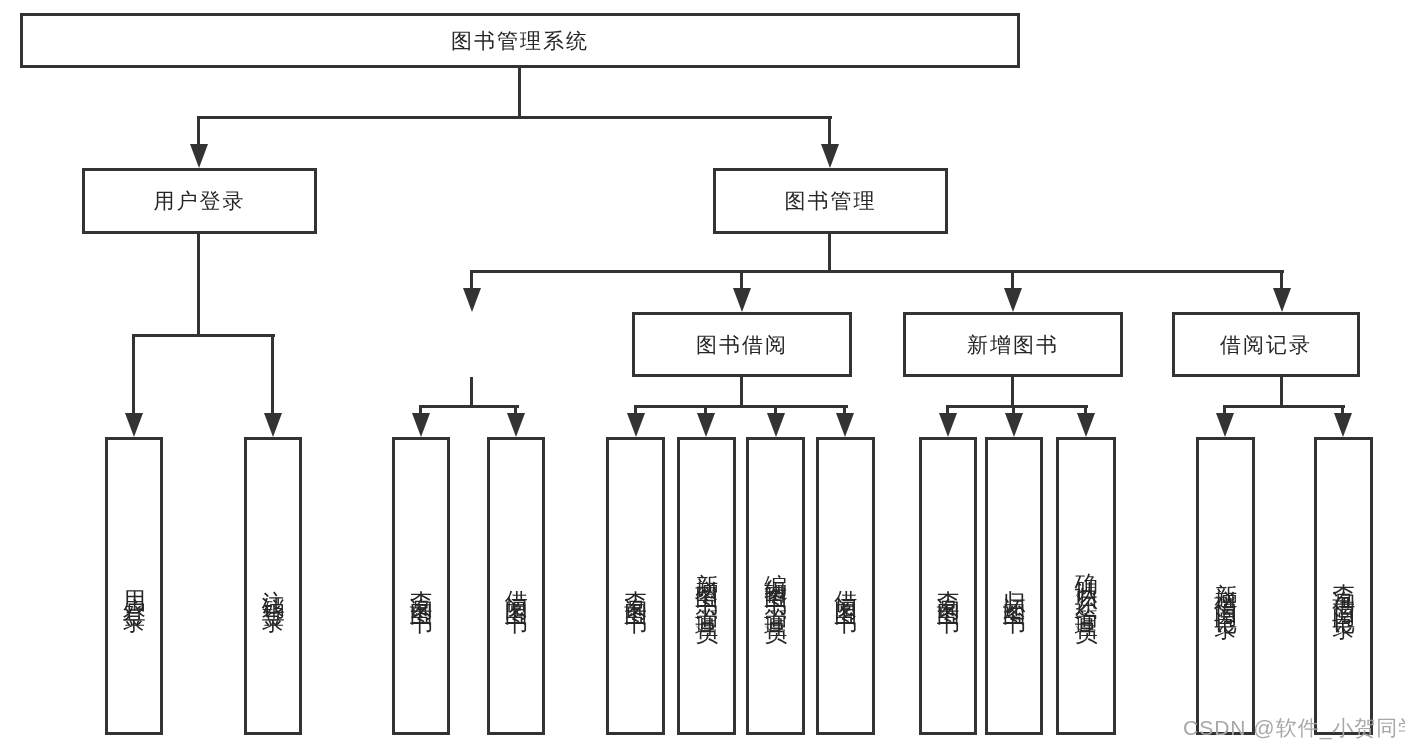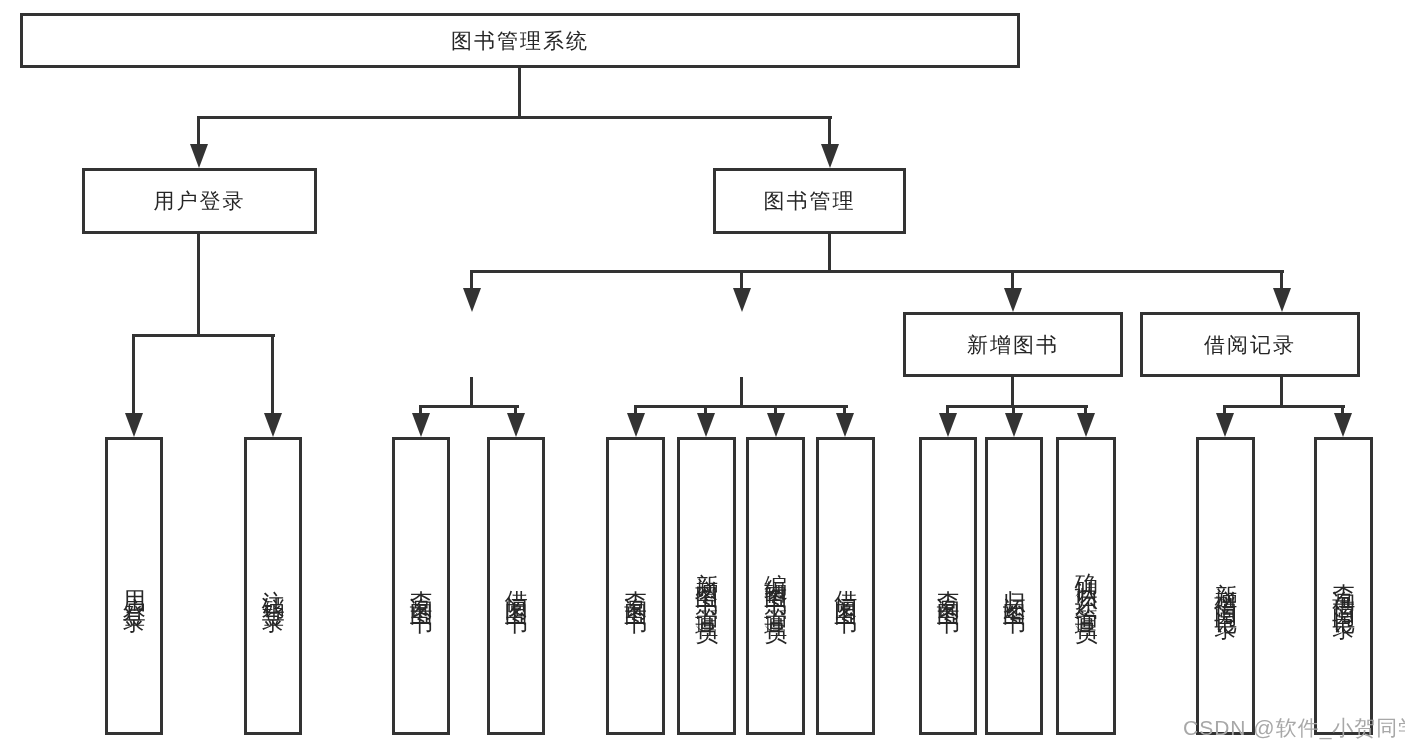--- a/index.html
+++ b/index.html
@@ -67,24 +67,25 @@
   }
 </style>
 </head>
 <body>
 
 <div class="stage">
 
   <div class="box h" style="left:20px;top:13px;width:1000px;height:55px">图书管理系统</div>
 
   <div class="box h" style="left:82px;top:168px;width:235px;height:66px">用户登录</div>
-  <div class="box h" style="left:713px;top:168px;width:193px;height:66px">图书管理</div>
+  <div class="box h" style="left:713px;top:168px;width:235px;height:66px">图书管理</div>
 
+  <div class="box h" style="left:632px;top:312px;width:220px;height:65px">图书借阅</div>
   <div class="box h" style="left:903px;top:312px;width:220px;height:65px">新增图书</div>
-  <div class="box h" style="left:1140px;top:312px;width:220px;height:65px">借阅记录</div>
+  <div class="box h" style="left:1172px;top:312px;width:188px;height:65px">借阅记录</div>
 
   <div class="box v" style="left:105px;top:437px;width:58px;height:298px">用户登录</div>
   <div class="box v" style="left:244px;top:437px;width:58px;height:298px">注销登录</div>
 
   <div class="box v" style="left:392px;top:437px;width:58px;height:298px">查询图书</div>
   <div class="box v" style="left:487px;top:437px;width:58px;height:298px">借阅图书</div>
 
   <div class="box v" style="left:606px;top:437px;width:59px;height:298px">查询图书</div>
   <div class="box v" style="left:677px;top:437px;width:59px;height:298px">新增图书（管理员）</div>
   <div class="box v" style="left:746px;top:437px;width:59px;height:298px">编辑图书（管理员）</div>

